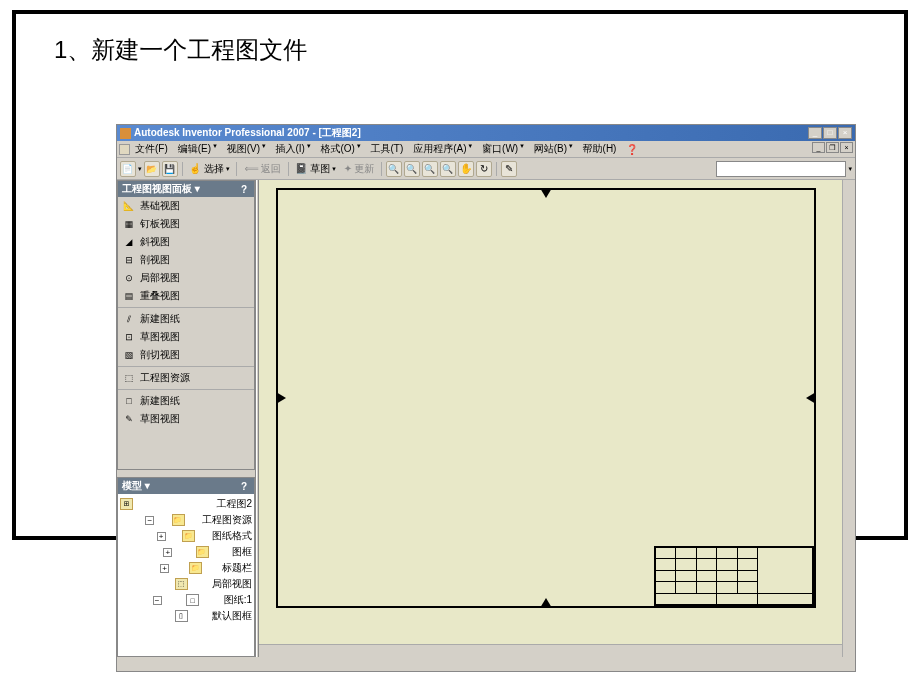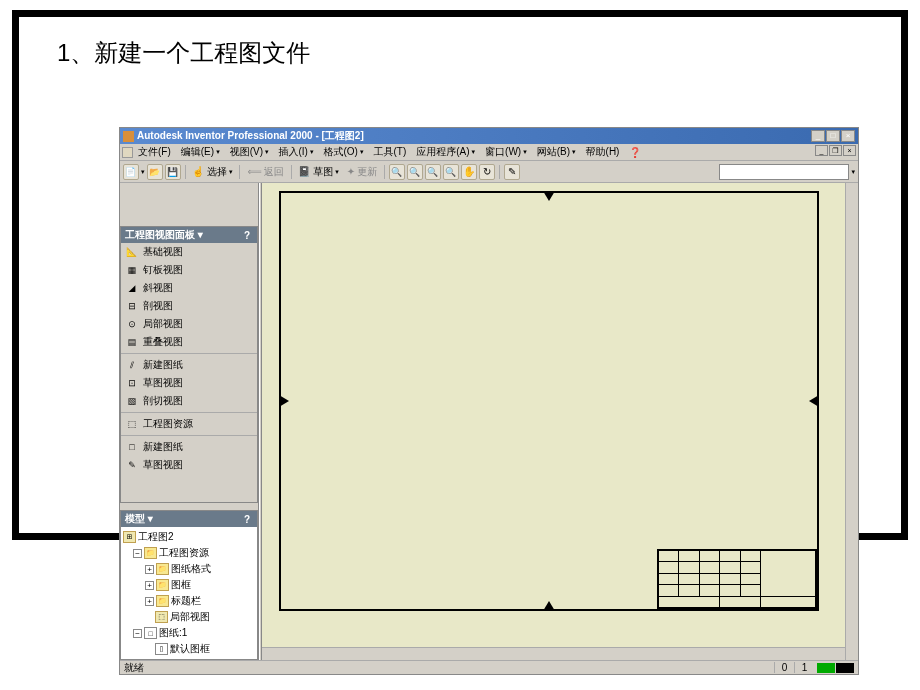--- a/index.html
+++ b/index.html
@@ -1,48 +1,48 @@
 <!DOCTYPE html>
 <html><head>
 <meta charset="utf-8">
 <style>
 * { margin: 0; padding: 0; box-sizing: border-box; font-family: "SimSun", "Microsoft YaHei", sans-serif; }
 body { background: #fff; width: 920px; height: 690px; position: relative; }
-.outer-frame { position: absolute; left: 12px; top: 10px; width: 896px; height: 530px; border: 7px solid #000000; background: #fff; }
+.outer-frame { position: absolute; left: 12px; top: 10px; width: 896px; height: 530px; border: 4px solid #000000; background: #fff; }
 .slide-title { position: absolute; left: 38px; top: 20px; font-size: 24px; color: #000; }
 .app-window { position: absolute; left: 100px; top: 110px; width: 740px; height: 548px; border: 1px solid #888; background: #d4d0c8; }
 .titlebar { height: 16px; background: linear-gradient(to right, #5a8ad0, #3a6ab0); display: flex; align-items: center; padding: 0 3px; font-size: 10px; color: #fff; }
 .titlebar-icon { width: 11px; height: 11px; background: #d98f3a; margin-right: 3px; }
 .titlebar-text { flex: 1; font-weight: bold; }
 .titlebar-btns { display: flex; gap: 1px; }
 .titlebar-btn { width: 14px; height: 12px; background: #d4d0c8; border: 1px solid #888; font-size: 8px; text-align: center; line-height: 10px; cursor: pointer; }
 .menubar { height: 17px; background: #d4d0c8; border-bottom: 1px solid #aaa; display: flex; align-items: center; padding: 0 2px; font-size: 10px; }
-.menu-item { padding: 1px 5px; cursor: pointer; display: flex; align-items: center; gap: 2px; }
+.menu-item { padding: 1px 5px; cursor: pointer; display: flex; gap: 2px; }
 .menu-icon-l { width: 11px; height: 11px; background: #e0d8c0; border: 1px solid #999; }
 .menu-drop { font-size: 7px; }
 .toolbar { height: 22px; background: #d4d0c8; border-bottom: 1px solid #aaa; display: flex; align-items: center; padding: 0 3px; font-size: 10px; gap: 2px; }
 .tb-ic { width: 16px; height: 16px; background: #e8e4d8; border: 1px solid #b0a890; border-radius: 2px; cursor: pointer; display: flex; align-items: center; justify-content: center; }
 .tb-ic.new::after { content: "📄"; font-size: 9px; }
 .tb-ic.save::after { content: "💾"; font-size: 9px; }
 .tb-ic.open::after { content: "📂"; font-size: 9px; }
 .tb-ic.zoom::after { content: "🔍"; font-size: 9px; }
 .tb-sep { width: 1px; height: 14px; background: #aaa; margin: 0 2px; }
 .tb-text { padding: 0 3px; display: flex; align-items: center; gap: 2px; cursor: pointer; }
 .tb-dropdown { width: 130px; height: 16px; background: #fff; border: 1px solid #888; }
 .main-area { display: flex; height: calc(100% - 55px - 14px); }
 .left-panel { width: 138px; display: flex; flex-direction: column; }
-.panel { border: 1px solid #888; background: #d4d0c8; display: flex; flex-direction: column; margin-top: 43px; }
+.panel { border: 1px solid #888; background: #d4d0c8; display: flex; flex-direction: column; }
 .panel-header { height: 16px; background: #6a7a8a; color: #fff; font-size: 10px; font-weight: bold; padding: 0 4px; display: flex; align-items: center; justify-content: space-between; }
 .panel-header .x { cursor: pointer; width: 12px; text-align: center; }
 .panel-body { flex: 1; background: #d4d0c8; overflow: hidden; }
 .panel-item { height: 18px; display: flex; align-items: center; padding: 0 4px; font-size: 10px; cursor: pointer; gap: 4px; }
 .panel-div { height: 1px; background: #aaa; margin: 2px 0; }
 .item-ic { width: 14px; height: 14px; display: flex; align-items: center; justify-content: center; font-size: 9px; }
 .tree-body { background: #fff; padding: 2px; font-size: 10px; overflow: hidden; }
-.tree-item { display: flex; align-items: center; height: 16px; cursor: pointer; gap: 2px; white-space: nowrap; }
+.tree-item { display: flex; align-items: center; height: 16px; cursor: pointer; gap: 2px; white-space: nowrap; justify-content: space-between; }
 .tree-ind { display: inline-block; }
 .tree-exp { width: 9px; height: 9px; border: 1px solid #888; text-align: center; line-height: 7px; font-size: 8px; background: #fff; cursor: pointer; }
 .tree-ic { width: 13px; height: 12px; background: #f0e8b0; border: 1px solid #c0a050; display: inline-flex; align-items: center; justify-content: center; font-size: 7px; }
 .tree-ic.folder { background: #f8e890; }
 .tree-ic.sheet { background: #fff; border-color: #888; }
 .canvas-area { flex: 1; background: #e8e8c8; position: relative; border-left: 1px solid #888; }
 .canvas-scroll-v { position: absolute; right: 0; top: 0; width: 13px; height: 100%; background: #d4d0c8; border-left: 1px solid #aaa; }
 .canvas-scroll-h { position: absolute; left: 0; bottom: 0; width: calc(100% - 13px); height: 13px; background: #d4d0c8; border-top: 1px solid #aaa; }
 .drawing-frame { position: absolute; left: 20px; top: 8px; width: 540px; height: 420px; border: 2px solid #000; }
 .df-marker { position: absolute; width: 0; height: 0; }
@@ -64,21 +64,21 @@
 </style>
 </head>
 <body>
 
 <div class="outer-frame">
   <div class="slide-title">1、新建一个工程图文件</div>
 
   <div class="app-window">
     <div class="titlebar">
       <span class="titlebar-icon"></span>
-      <span class="titlebar-text">Autodesk Inventor Professional 2000 - [工程图2]</span>
+      <span class="titlebar-text">Autodesk Inventor Professional 2007 - [工程图2]</span>
       <div class="titlebar-btns">
         <div class="titlebar-btn">_</div>
         <div class="titlebar-btn">□</div>
         <div class="titlebar-btn">×</div>
       </div>
     </div>
 
     <div class="menubar">
       <span class="menu-icon-l"></span>
       <span class="menu-item">
@@ -324,21 +324,14 @@
               </table>
           </div>
         </div>
         <div class="canvas-scroll-v"></div>
         <div class="canvas-scroll-h"></div>
       </div>
     </div>
 
     <div class="resize-bar"></div>
 
-    <div class="statusbar">
-      <span class="sb-text">就绪</span>
-      <span class="sb-num">0</span>
-      <span class="sb-num">1</span>
-      <span class="sb-green"></span>
-      <span class="sb-black"></span>
-    </div>
   </div>
 </div>
 
 </body></html>

